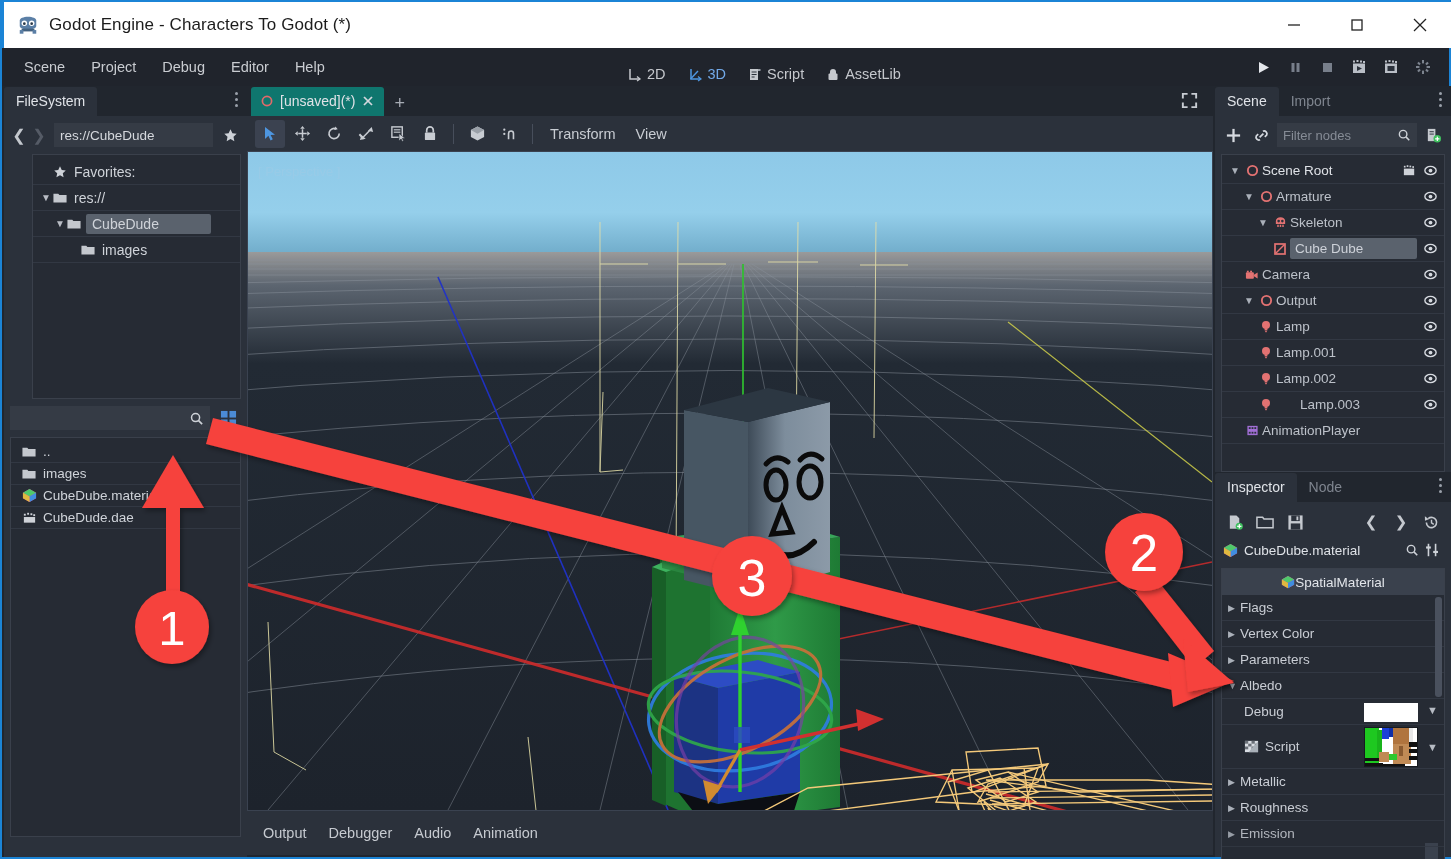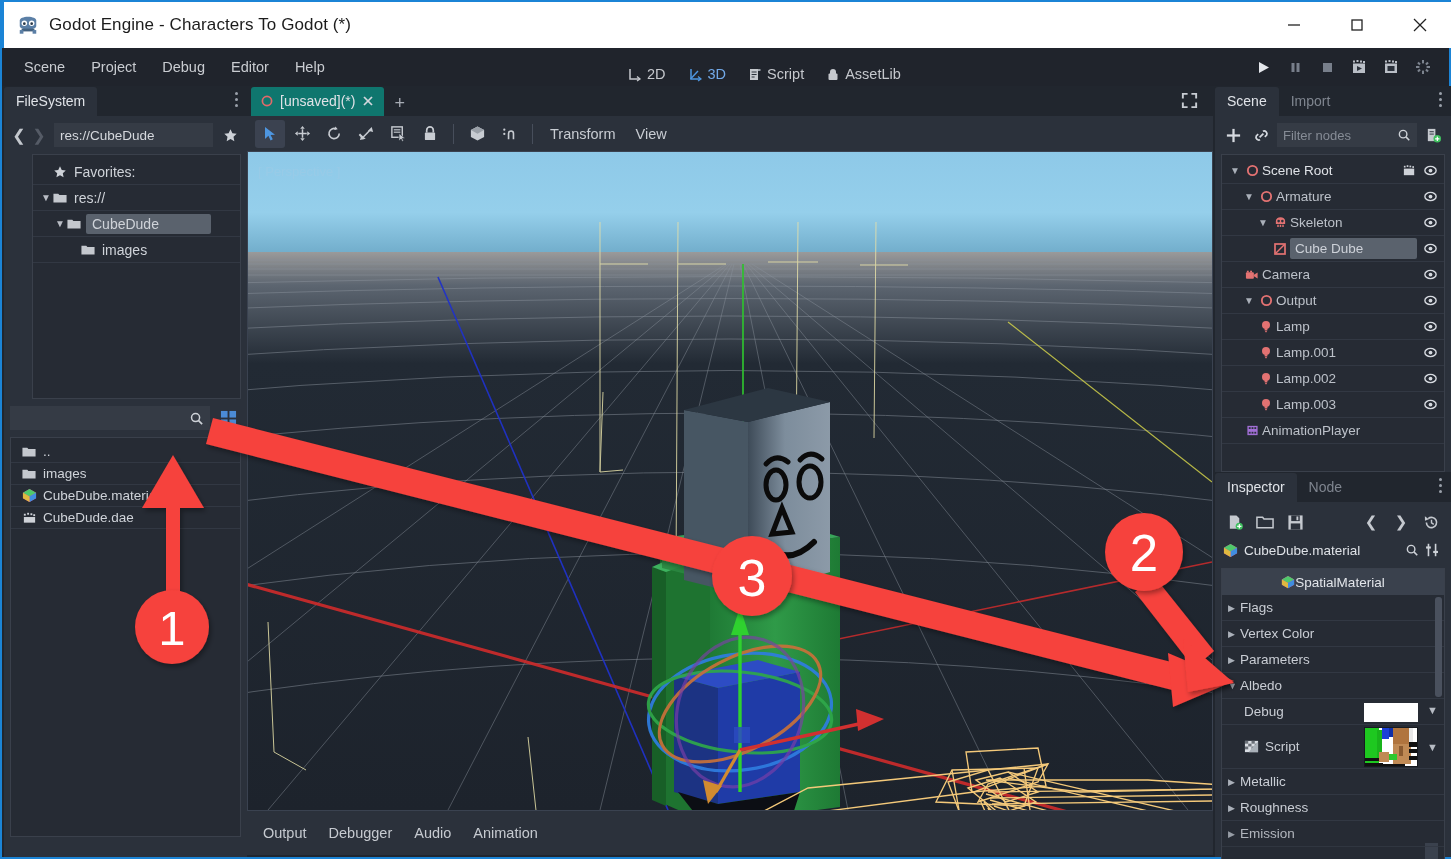--- a/index.html
+++ b/index.html
@@ -965,21 +965,21 @@
             </span>
           <span class="n-lbl">Lamp.002</span>
           <span class="n-right">
             <svg width="15" height="15" viewBox="0 0 16 16">
                 <ellipse cx="8" cy="8" rx="6" ry="4.4" fill="none" stroke="#d6dae0" stroke-width="1.5"></ellipse>
                 <circle cx="8" cy="8" r="2" fill="#d6dae0"></circle>
               </svg>
           </span>
         </div>
 
-        <div class="node-row" style="padding-left:34px;">
+        <div class="node-row" style="padding-left:34px;gap:24px;">
           <span class="n-ico">
               <svg width="12" height="14" viewBox="0 0 12 14">
                 <circle cx="6" cy="5" r="4" fill="#e37272"></circle>
                 <rect x="4.6" y="8.4" width="2.8" height="2" fill="#e37272"></rect>
                 <rect x="5.2" y="10.8" width="1.6" height="1.4" fill="#e37272"></rect>
               </svg>
             </span>
           <span class="n-lbl">Lamp.003</span>
           <span class="n-right">
             <svg width="15" height="15" viewBox="0 0 16 16">

